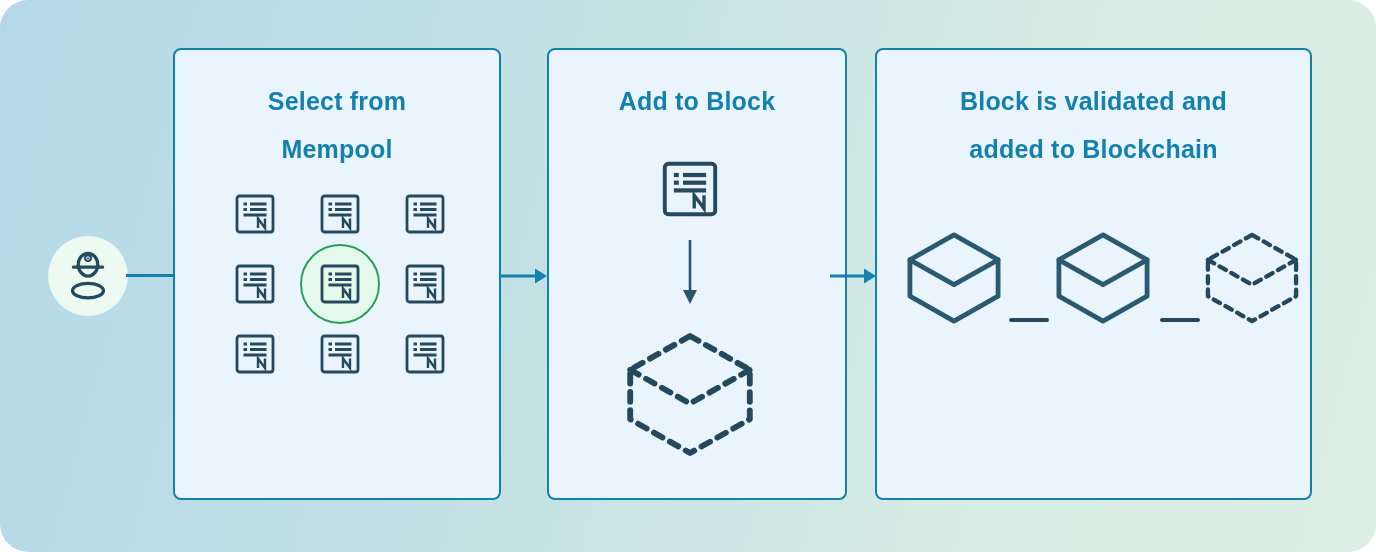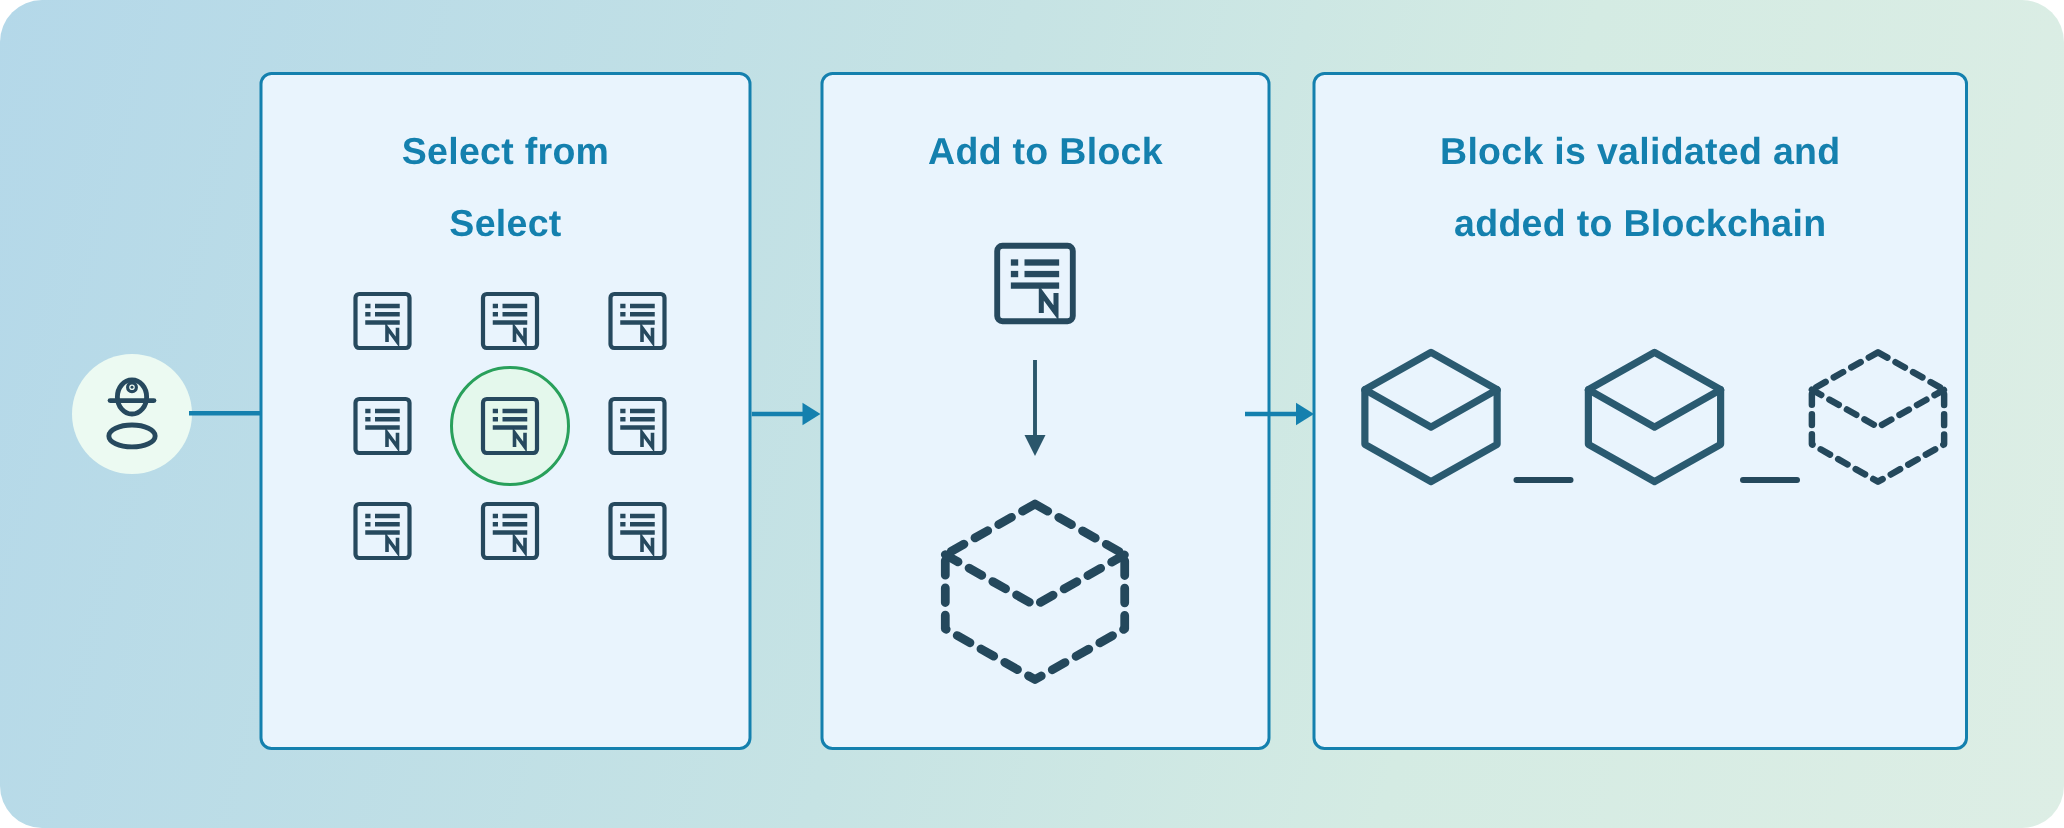--- a/index.html
+++ b/index.html
@@ -94,21 +94,21 @@
       <circle cx="32" cy="14" r="3.6" fill="none" stroke="#26495e" stroke-width="2.6"></circle>
       <circle cx="32" cy="14" r="1.2" fill="#26495e"></circle>
       <ellipse cx="32" cy="54" rx="19" ry="9" fill="none" stroke="#26495e" stroke-width="4"></ellipse>
     </svg>
   </div>
   <div class="miner-line"></div>
 
   <div class="panel panel-1">
     <div class="panel-title">
       <div>Select from</div>
-      <div>Select</div>
+      <div>Mempool</div>
     </div>
     <div class="tx-grid">
       <div class="tx-cell">
           <svg width="40" height="40">
             <use href="#tx-icon"></use>
           </svg>
         </div>
       <div class="tx-cell">
           <svg width="40" height="40">
             <use href="#tx-icon"></use>

